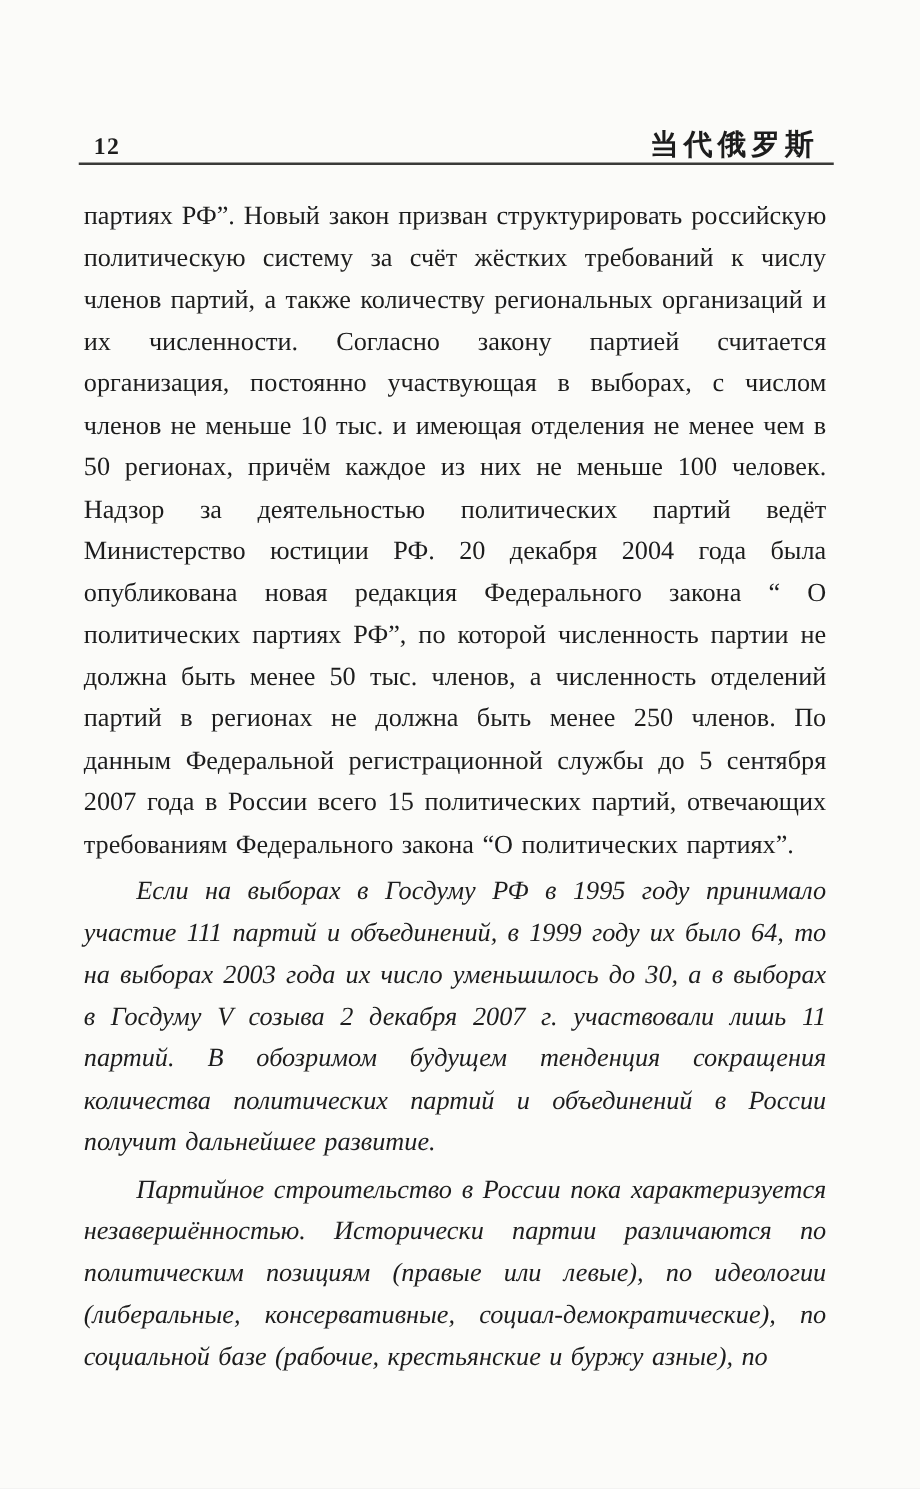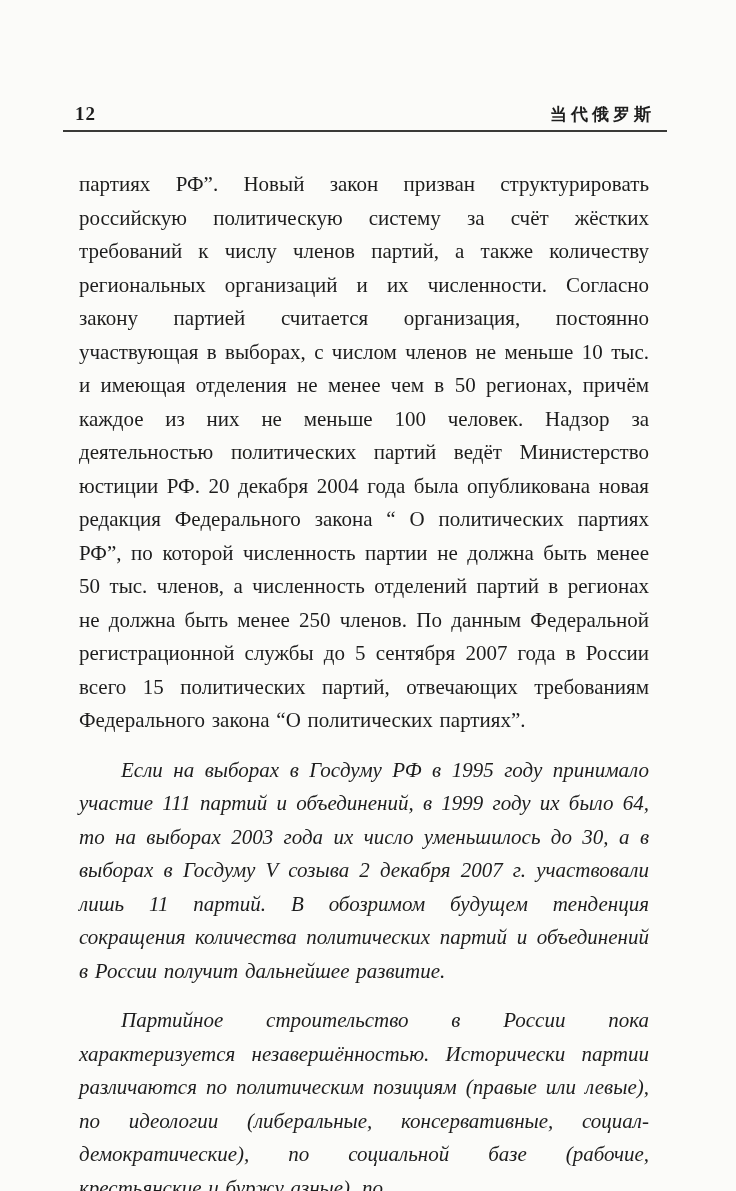--- a/index.html
+++ b/index.html
@@ -31,21 +31,21 @@
   .page-number {
     font-weight: bold;
     font-size: 19px;
     letter-spacing: 1px;
     line-height: 1;
     padding-left: 12px;
   }
   .head-title {
     font-family: Liberation Sans, sans-serif;
     font-weight: bold;
-    font-size: 17px;
+    font-size: 23px;
     letter-spacing: 4px;
     line-height: 1;
     padding-right: 10px;
   }
   .head-rule {
     position: absolute;
     top: 130px;
     left: 63px;
     width: 604px;
     height: 0;
@@ -54,21 +54,21 @@
   .body-text {
     position: absolute;
     top: 152px;
     left: 63px;
     width: 602px;
     font-size: 21px;
     line-height: 33.5px;
     text-align: justify;
   }
   .para {
-    margin: 16px;
+    margin: 4px;
     padding: 0;
     word-spacing: 1.5px;
   }
   .para.indent {
     text-indent: 42px;
     font-style: italic;
   }
 </style>
 </head>
 <body>

